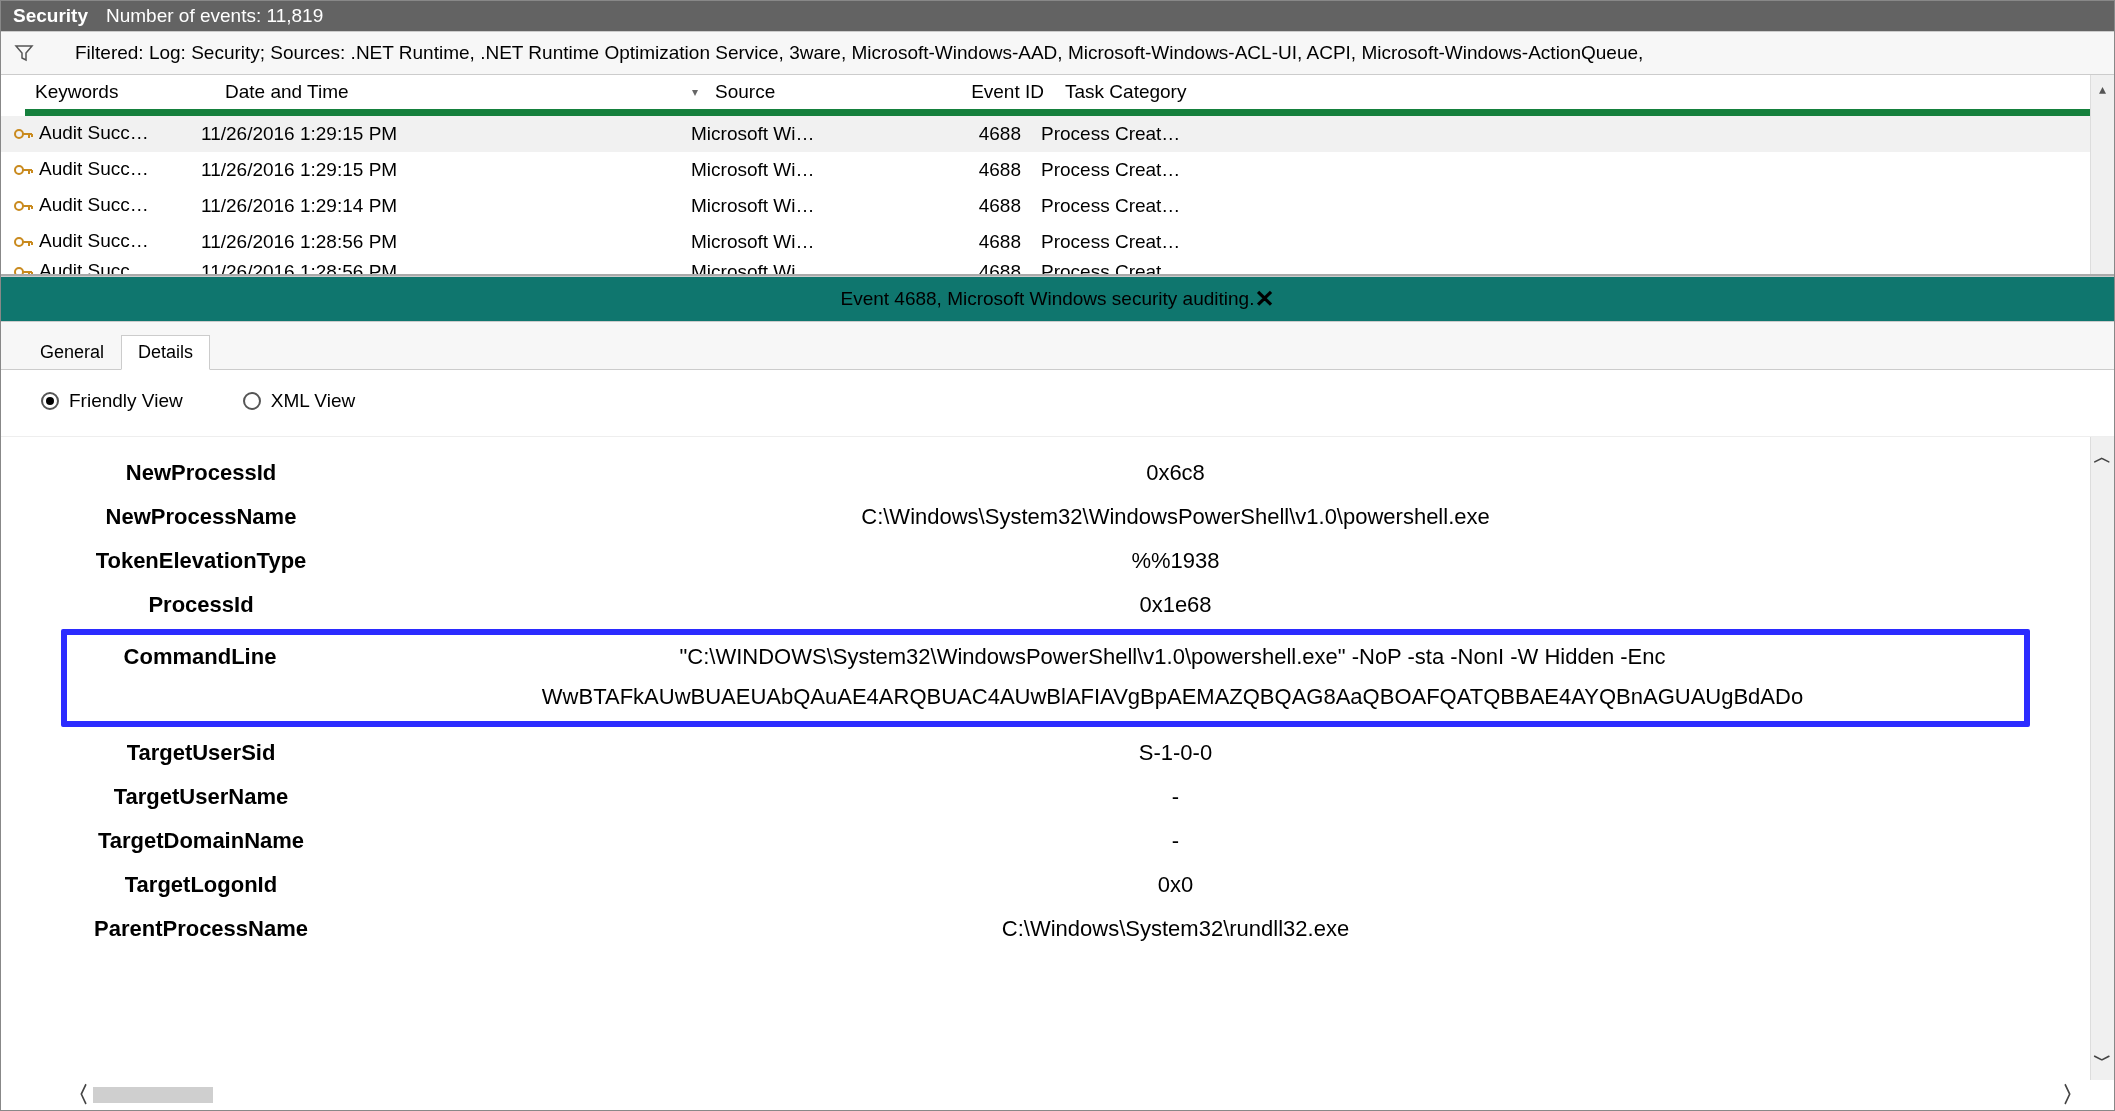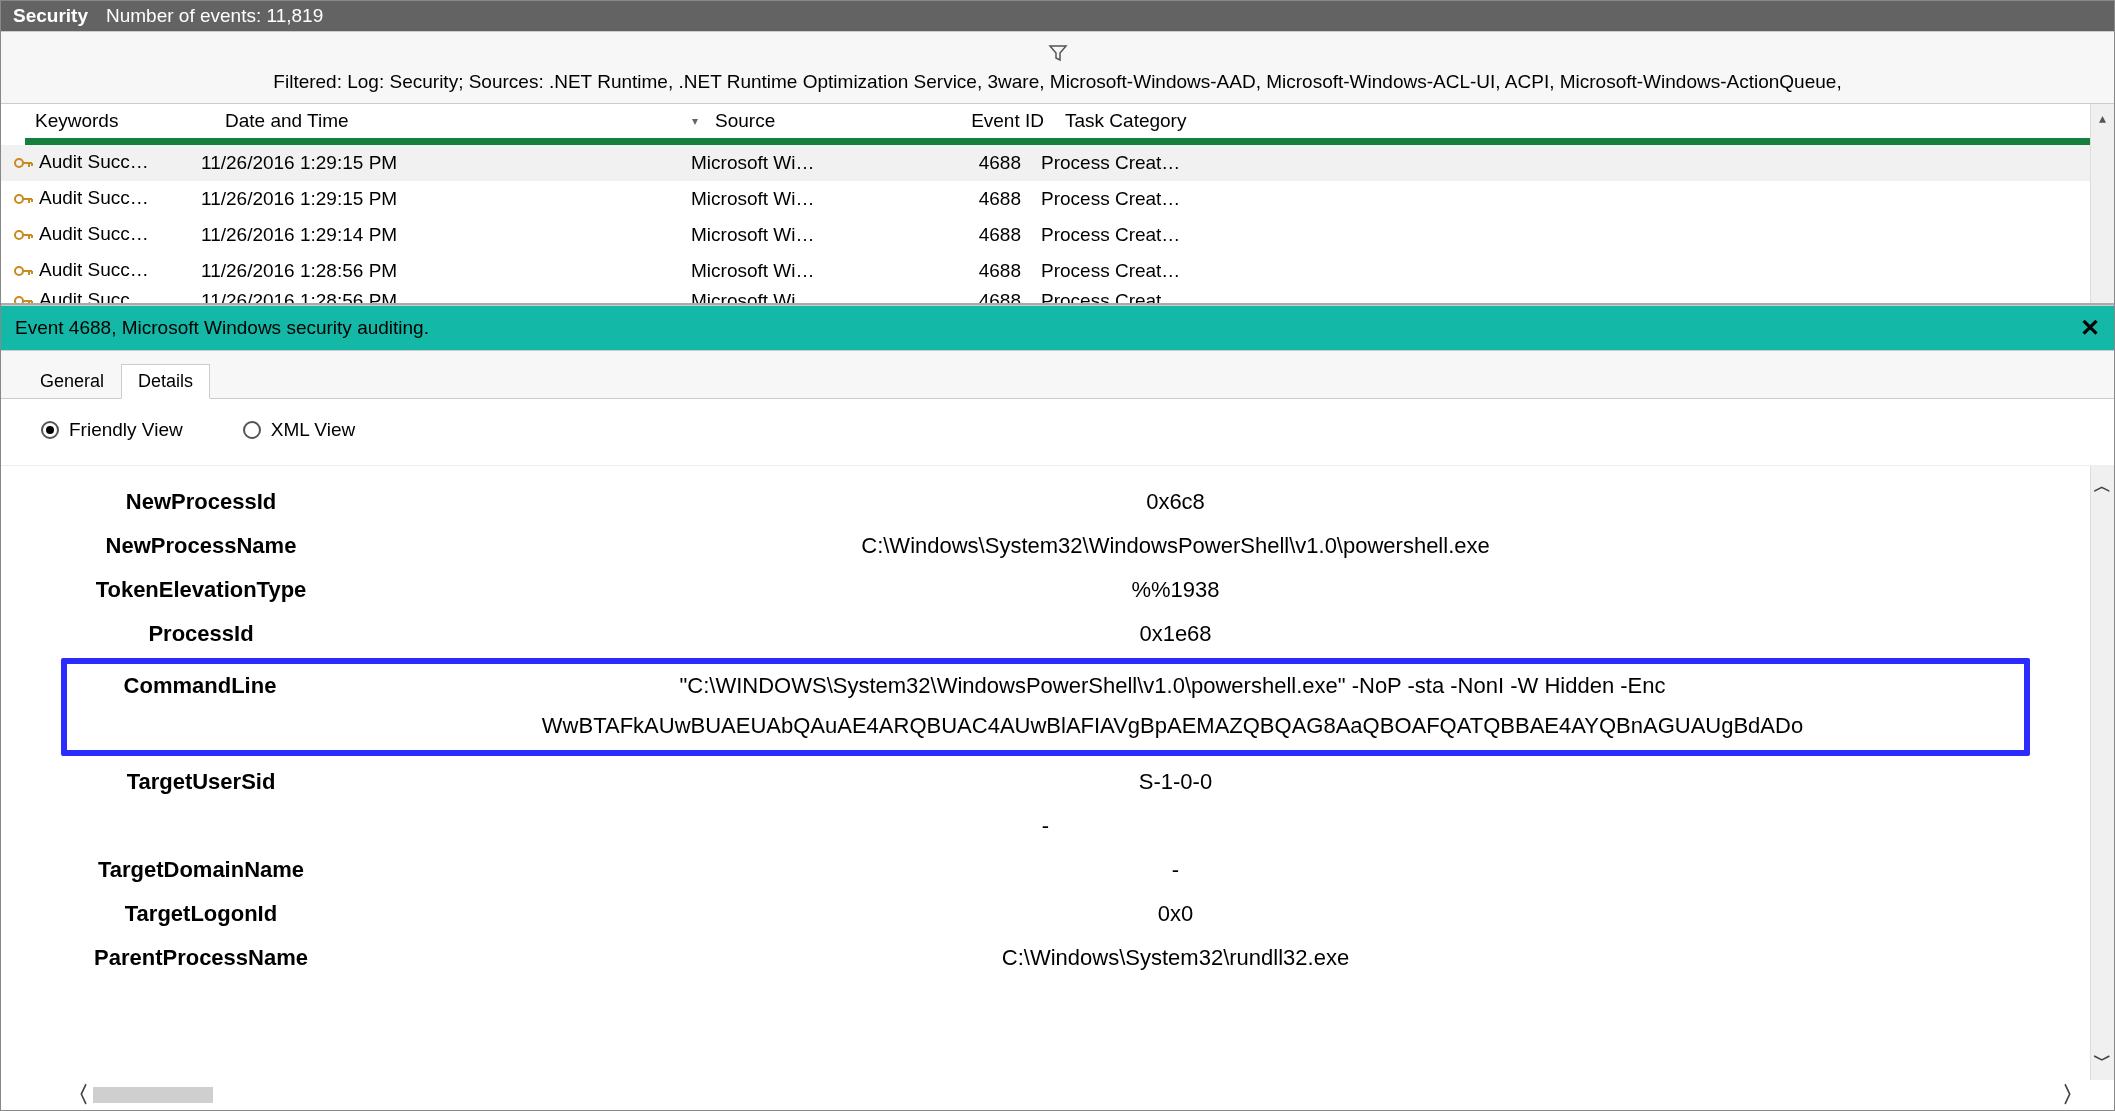--- a/index.html
+++ b/index.html
@@ -25,22 +25,21 @@
 .titlebar .count { font-weight: 400; }
 
 
 .filterbar {
   background: #f7f7f7;
   border-top: 1px solid #ccc;
   border-bottom: 1px solid #ccc;
   padding: 10px 12px;
   display: flex;
   align-items: center;
-  gap: 7px;
-  flex-direction: column;
+  gap: 40px;
 }
 .funnel-icon {
   width: 22px; height: 22px;
   display: flex; align-items: center; justify-content: center;
 }
 .filter-text { font-size: 19px; color: #000; }
 
 
 .grid-wrap { position: relative; flex: 0 0 auto; border-bottom: 2px solid #aaa; }
 .grid-header {
@@ -93,26 +92,26 @@
   display: flex;
   flex-direction: column;
   align-items: center;
   justify-content: flex-start;
   padding-top: 6px;
 }
 .grid-scroll .caret { font-size: 14px; color: #555; }
 
 
 .details-header {
-  background: #14b8a6;
+  background: #0f766e;
   border-top: 1px solid #ccc;
   border-bottom: 1px solid #ccc;
   padding: 8px 14px;
   display: flex;
-  justify-content: space-between;
+  justify-content: center;
   align-items: center;
   font-size: 19px;
 }
 .details-close { font-size: 24px; font-weight: 700; cursor: pointer; }
 
 
 .tabs {
   background: #f7f7f7;
   padding: 12px 22px 0 22px;
   border-bottom: 1px solid #ccc;
@@ -349,20 +348,21 @@
           <div class="prop-label" style="min-width:254px;"></div>
           <div class="prop-value">WwBTAFkAUwBUAEUAbQAuAE4ARQBUAC4AUwBlAFIAVgBpAEMAZQBQAG8AaQBOAFQATQBBAE4AYQBnAGUAUgBdADo</div>
         </div>
       </div>
 
       <div class="prop-row">
         <div class="prop-label">TargetUserSid</div>
         <div class="prop-value">S-1-0-0</div>
       </div>
       <div class="prop-row">
+        <div class="prop-label">TargetUserName</div>
         <div class="prop-value">-</div>
       </div>
       <div class="prop-row">
         <div class="prop-label">TargetDomainName</div>
         <div class="prop-value">-</div>
       </div>
       <div class="prop-row">
         <div class="prop-label">TargetLogonId</div>
         <div class="prop-value">0x0</div>
       </div>

